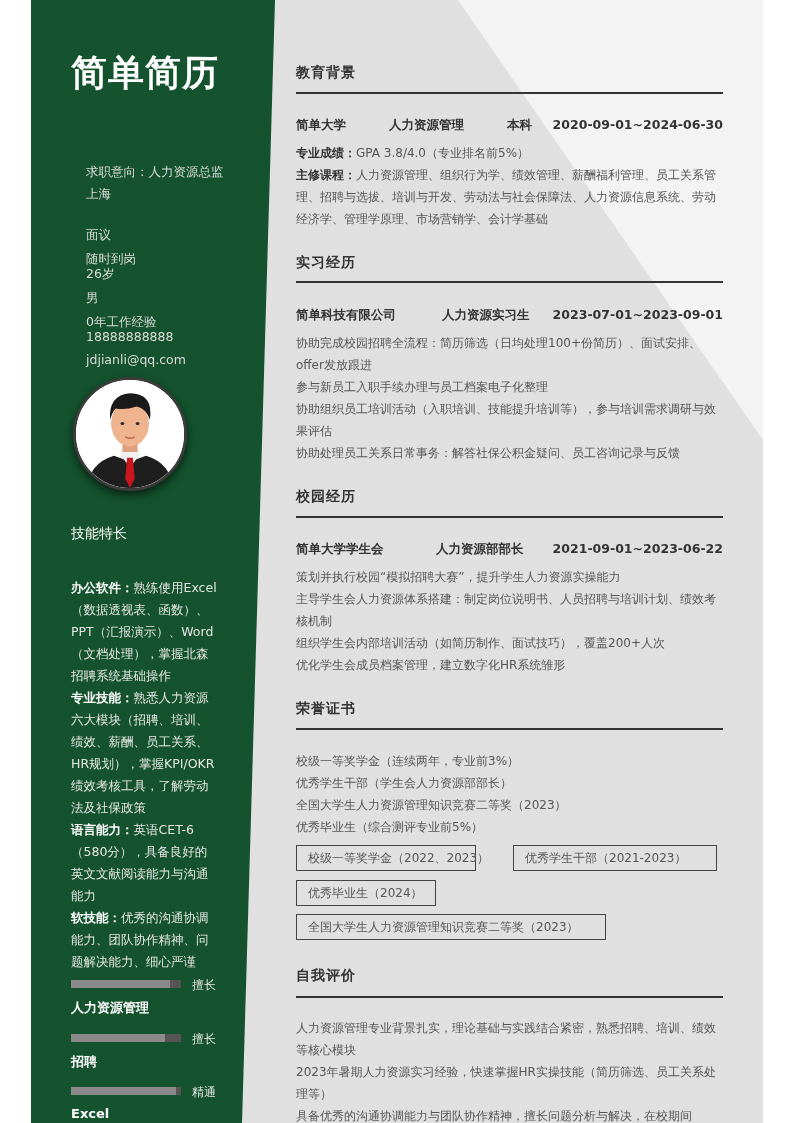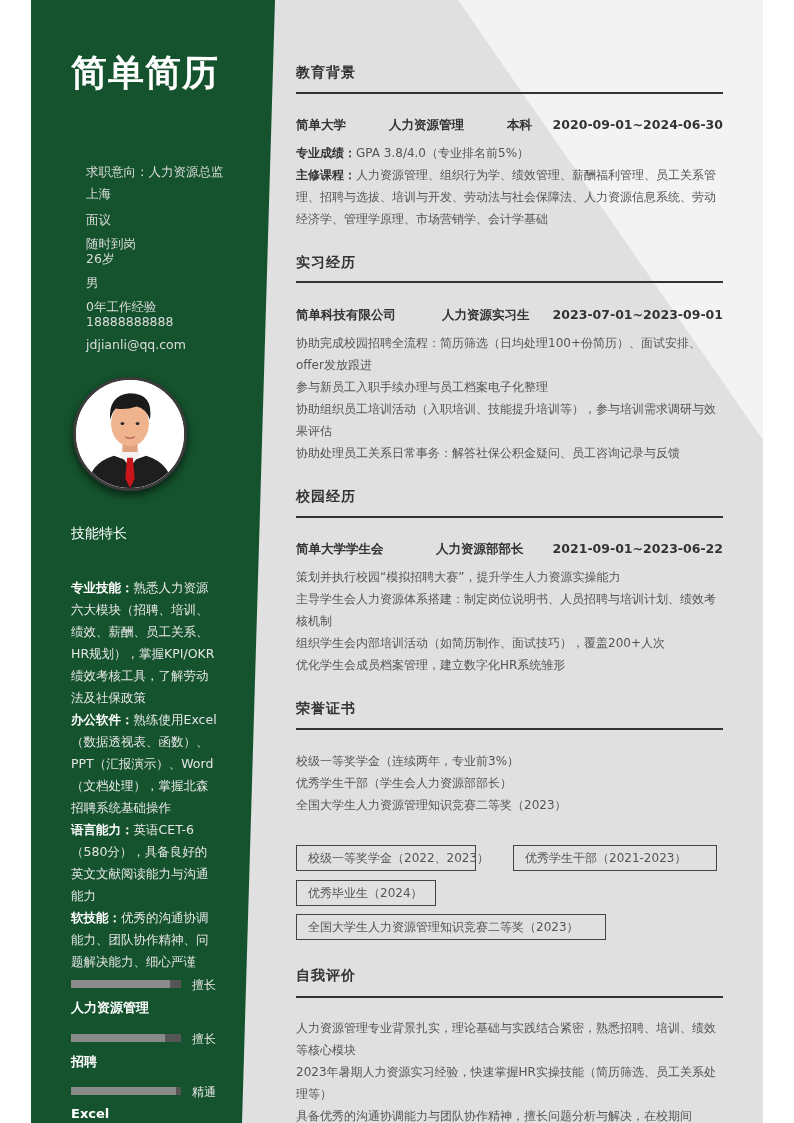--- a/index.html
+++ b/index.html
@@ -71,21 +71,21 @@
 
 <div class="page">
   <div class="bg-light"></div>
 
   <div class="sidebar">
     <div class="name">简单简历</div>
 
     <div class="info">
       <div>求职意向：人力资源总监</div>
       <div class="gap">上海</div>
-      <div class="gap" style="margin-top:11px">面议</div>
+      <div class="gap" style="margin-top:26px">面议</div>
       <div class="gap" style="margin-top:9px">随时到岗</div>
       <div>26岁</div>
       <div class="gap" style="margin-top:9px">男</div>
       <div class="gap" style="margin-top:9px">0年工作经验</div>
       <div>18888888888</div>
       <div class="gap" style="margin-top:8px">jdjianli@qq.com</div>
     </div>
 
     <div class="avatar">
       <svg viewBox="0 0 114 114">
@@ -98,22 +98,22 @@
         <path d="M36 42 Q34 16 57 14 Q82 14 78 42 Q74 30 64 28 Q52 32 42 30 Q38 34 36 42 Z" fill="#1a1a1a"></path>
         <ellipse cx="49" cy="46" rx="2" ry="1.6" fill="#2a2a2a"></ellipse>
         <ellipse cx="65" cy="46" rx="2" ry="1.6" fill="#2a2a2a"></ellipse>
         <path d="M52 60 Q57 63 62 60" stroke="#b86a5a" stroke-width="1.5" fill="none"></path>
       </svg>
     </div>
 
     <div class="skills-title">技能特长</div>
 
     <div class="skills-body">
+      <div><b>办公软件：</b><span>熟练使用Excel（数据透视表、函数）、PPT（汇报演示）、Word（文档处理），掌握北森招聘系统基础操作</span></div>
       <div><b>专业技能：</b><span>熟悉人力资源六大模块（招聘、培训、绩效、薪酬、员工关系、HR规划），掌握KPI/OKR绩效考核工具，了解劳动法及社保政策</span></div>
-      <div><b>办公软件：</b><span>熟练使用Excel（数据透视表、函数）、PPT（汇报演示）、Word（文档处理），掌握北森招聘系统基础操作</span></div>
       <div><b>语言能力：</b><span>英语CET-6（580分），具备良好的英文文献阅读能力与沟通能力</span></div>
       <div><b>软技能：</b><span>优秀的沟通协调能力、团队协作精神、问题解决能力、细心严谨</span></div>
     </div>
 
     <div class="skill-row" style="top:978px">
       <div class="bar-track" style="top:2px">
           <div class="bar-fill" style="width:90%"></div>
         </div>
       <span class="bar-level" style="top:-1px">擅长</span>
       <span class="skill-name" style="top:21px">人力资源管理</span>
@@ -183,20 +183,21 @@
       </div>
     </div>
 
     <div class="section" style="top:700px">
       <div class="sec-title">荣誉证书</div>
       <div class="sec-line" style="top:28px"></div>
       <div class="body-text" style="top:50px">
         <div>校级一等奖学金（连续两年，专业前3%）</div>
         <div>优秀学生干部（学生会人力资源部部长）</div>
         <div>全国大学生人力资源管理知识竞赛二等奖（2023）</div>
+        <div>优秀毕业生（综合测评专业前5%）</div>
       </div>
       <div class="tags" style="top:145px">
         <div class="tag" style="left:0; top:0; width:180px">校级一等奖学金（2022、2023）</div>
         <div class="tag" style="left:217px; top:0; width:204px">优秀学生干部（2021-2023）</div>
         <div class="tag" style="left:0; top:35px; width:140px">优秀毕业生（2024）</div>
         <div class="tag" style="left:0; top:69px; width:310px">全国大学生人力资源管理知识竞赛二等奖（2023）</div>
       </div>
     </div>
 
     <div class="section" style="top:967px">

